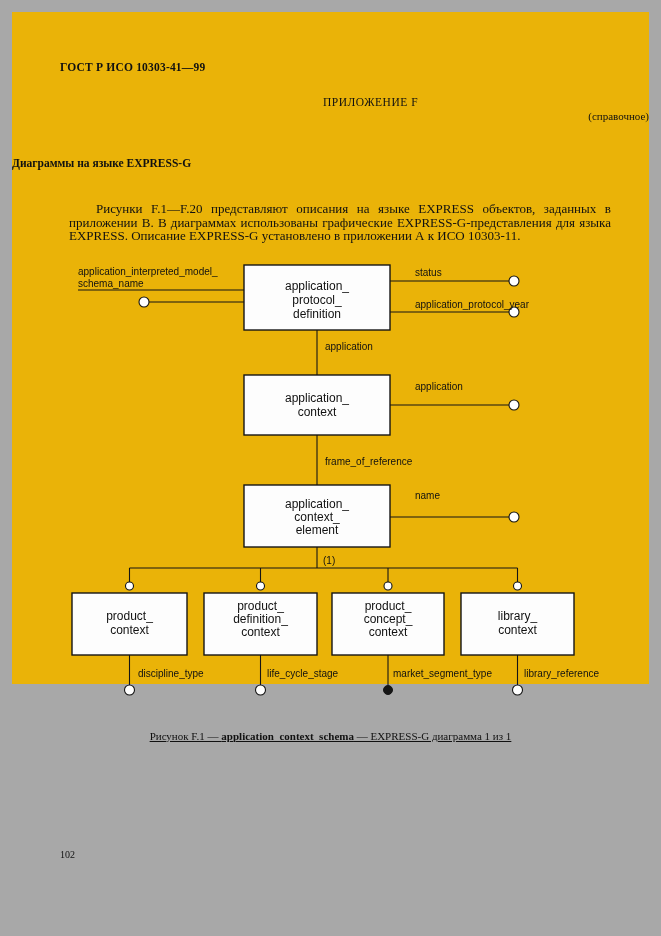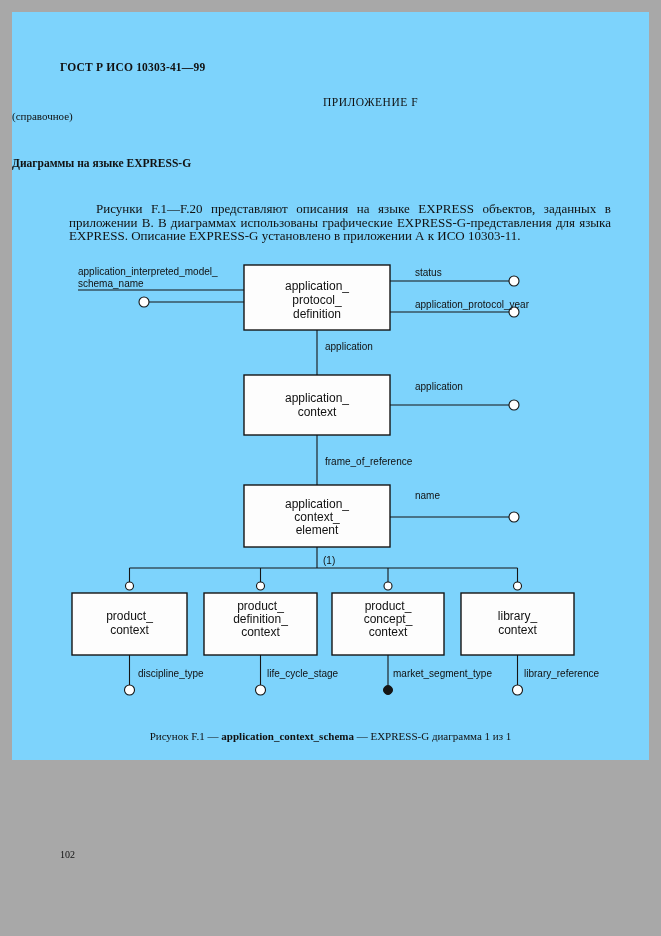--- a/index.html
+++ b/index.html
@@ -6,34 +6,34 @@
   body {
     width: 661px; height: 936px;
     background: #a8a8a8;
     position: relative;
     overflow: hidden;
     font-family: "Liberation Serif", serif;
     color: #111;
   }
   .page {
     position: absolute; left: 12px; top: 12px;
-    width: 637px; height: 748px;
-    background: #7dd3fc;
+    width: 637px; height: 672px;
+    background: #eab308;
   }
   .gost-header {
     position: absolute; left: 48px; top: 49px;
     font-weight: bold; font-size: 11.5px; letter-spacing: .2px;
   }
   .annex-title {
     position: absolute; top: 84px; left: 0; width: 100%;
     text-align: center; font-size: 11.5px; letter-spacing: .5px; padding-left: 40px;
   }
   .annex-subtitle {
     position: absolute; top: 98px; left: 0; width: 100%;
-    text-align: left; font-size: 11px;
+    text-align: right; font-size: 11px;
   }
   .section-heading {
     position: absolute; top: 145px; left: 0; width: 100%;
     font-weight: bold; font-size: 11.5px;
   }
   .body-paragraph {
     position: absolute; top: 181px; left: 48px; width: 542px;
     margin: 9px;
     font-size: 13px; line-height: 13.5px;
     text-align: justify; text-indent: 27px;
@@ -42,21 +42,21 @@
     position: absolute; left: 0; top: 246px;
   }
   .diagram line { stroke: #151515; stroke-width: 1.1; }
   .diagram .box { fill: #fdfdfd; stroke: #151515; stroke-width: 1.4; }
   .diagram .oc { fill: #ffffff; stroke: #151515; stroke-width: 1.1; }
   .diagram .fc { fill: #151515; stroke: #151515; stroke-width: 1; }
   .diagram .bt { font-family: "Liberation Sans", sans-serif; font-size: 12px; fill: #111; }
   .diagram .lb { font-family: "Liberation Sans", sans-serif; font-size: 10px; fill: #111; }
   .figure-caption {
     position: absolute; top: 718px; left: 0; width: 100%;
-    text-align: center; font-size: 11px;
+    text-align: center; font-size: 11px; text-decoration: underline;
   }
   .figure-caption .bold { font-weight: bold; }
   .page-number {
     position: absolute; left: 48px; top: 837px;
     font-size: 10px;
   }
 </style>
 </head>
 <body>
 

